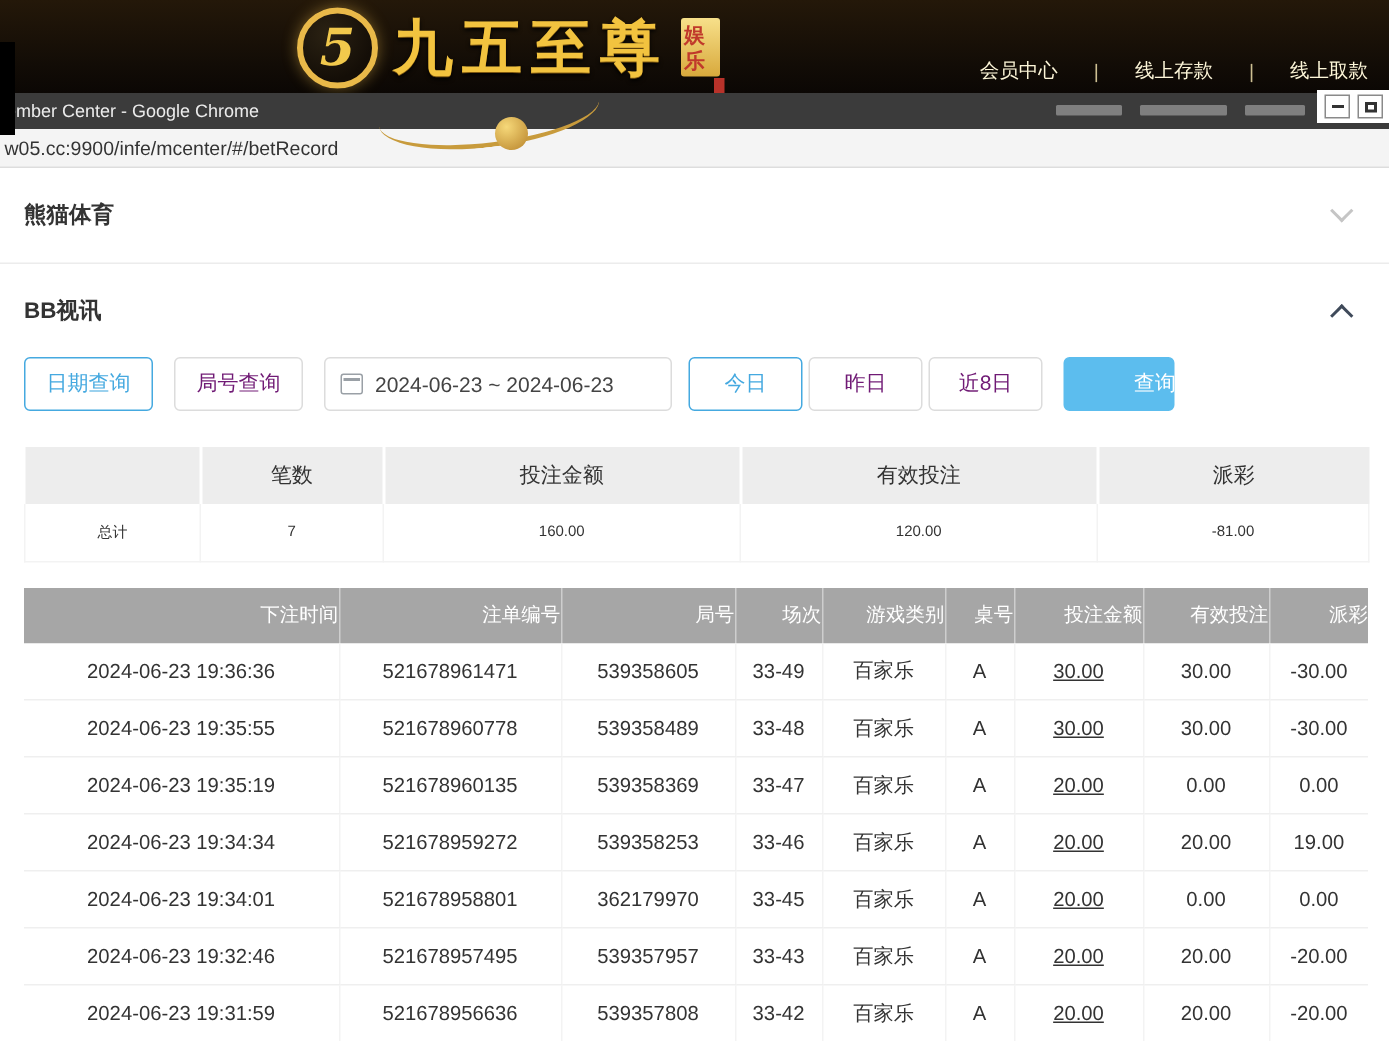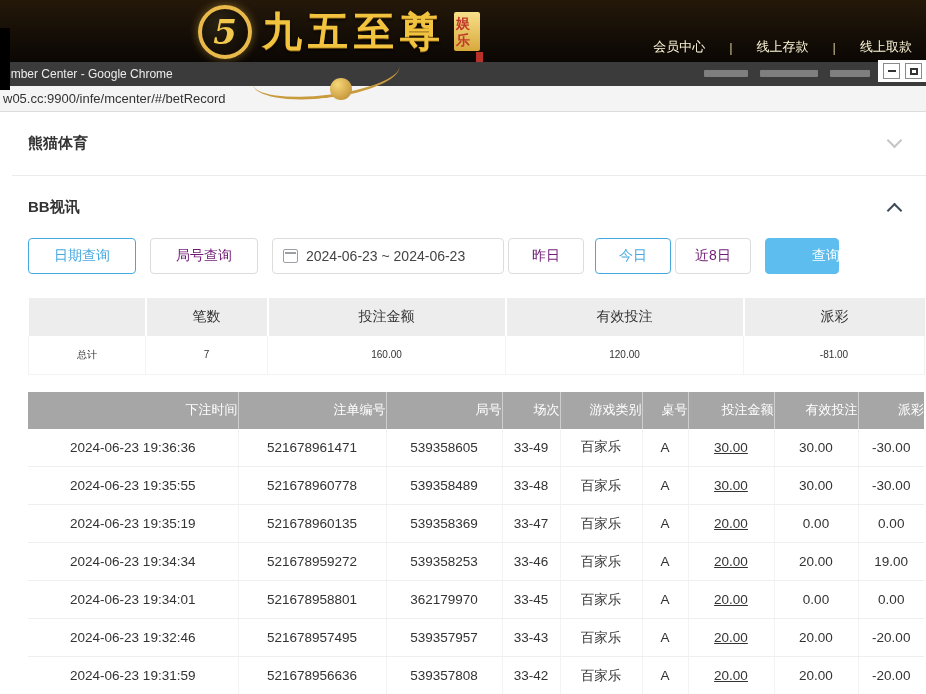--- a/index.html
+++ b/index.html
@@ -37,36 +37,36 @@
   .win-buttons { position:absolute; right:0; top:-2px; width:48px; height:22px; background:#fff;
     display:flex; align-items:center; justify-content:flex-end; gap:5px; padding-right:4px; z-index:7; }
   .winbtn { width:17px; height:16px; background:#fff; border:1px solid #8a8a8a; display:flex; align-items:center; justify-content:center; cursor:pointer; }
   .winbtn .bar { width:8px; height:2px; background:#333; }
   .winbtn .sq { width:8px; height:7px; border:2px solid #333; }
   .urlbar { height:26px; background:#f4f4f4; border-bottom:1px solid #ddd; display:flex; align-items:center; z-index:2; position:relative; }
   .urlbar .url { font-size:13px; color:#333; padding-left:3px; white-space:nowrap; }
   .left-strip { position:absolute; left:0; top:28px; width:10px; height:62px; background:#000; z-index:10; }
 
   
-  .content { background:#fff;margin-left:12px; }
+  .content { background:#fff; }
   .section-row { position:relative; display:flex; align-items:center; padding:0 16px; }
   .section-row .sec-title { font-size:15px; font-weight:bold; color:#333; }
   .row-panda { height:64px; border-bottom:1px solid #ececec; }
   .row-bb { height:62px; }
   .chev { position:absolute; right:26px; width:11px; height:11px; border-right:2px solid; border-bottom:2px solid; cursor:pointer; }
   .chev.down { border-color:#c5c5c5; transform:rotate(45deg); margin-top:-6px; }
   .chev.up { border-color:#3f4a5a; transform:rotate(-135deg); margin-top:6px; }
 
   .filters { display:flex; align-items:center; padding:0 16px; height:36px; }
   .btn { height:36px; border-radius:4px; font-size:14px; display:flex; align-items:center; justify-content:center;
     background:#fff; cursor:pointer; white-space:nowrap; }
   .blue-outline { border:1px solid #45a9e0; color:#45a9e0; }
   .gray-outline { border:1px solid #dcdcdc; color:#701a75; }
   .primary { background:#5cbdee; border:1px solid #5cbdee; color:#fff;padding-left:48px; }
-  .w86{width:108px} .w76{width:76px} .w74{width:74px}
+  .w86{width:86px} .w76{width:76px} .w74{width:74px}
   .ml14{margin-left:14px} .ml11{margin-left:11px} .ml4{margin-left:4px}
   .date-box { width:232px; height:36px; border:1px solid #dcdcdc; border-radius:4px; display:flex; align-items:center;
     padding:0 10px; font-size:14px; color:#444; cursor:pointer; background:#fff; }
   .cal { width:15px; height:14px; border:1px solid #9aa0a6; border-radius:2px; position:relative; margin-right:8px; flex:none; }
   .cal::before { content:''; position:absolute; top:2px; left:1px; right:1px; height:2px; background:#9aa0a6; }
 
   table { border-collapse:collapse; table-layout:fixed; width:896px; margin-left:16px; }
   .summary-table { margin-top:24px; }
   .summary-table th { background:#ededed; height:38px; font-size:14px; font-weight:normal; color:#333;
     text-align:center; border-right:2px solid #fff; }
@@ -141,22 +141,22 @@
       <span class="chev up"></span>
     </div>
 
     <div class="filters">
       <div class="btn blue-outline w86">日期查询</div>
       <div class="btn gray-outline w86 ml14">局号查询</div>
       <div class="date-box ml14">
         <span class="cal"></span>
         <span>2024-06-23 ~ 2024-06-23</span>
       </div>
+      <div class="btn blue-outline w76 ml11">今日</div>
       <div class="btn gray-outline w76 ml4">昨日</div>
-      <div class="btn blue-outline w76 ml11">今日</div>
       <div class="btn gray-outline w76 ml4">近8日</div>
       <div class="btn primary w74 ml14">查询</div>
     </div>
 
     <table class="summary-table">
       <colgroup>
           <col style="width:117px">
           <col style="width:122px">
           <col style="width:238px">
           <col style="width:238px">

